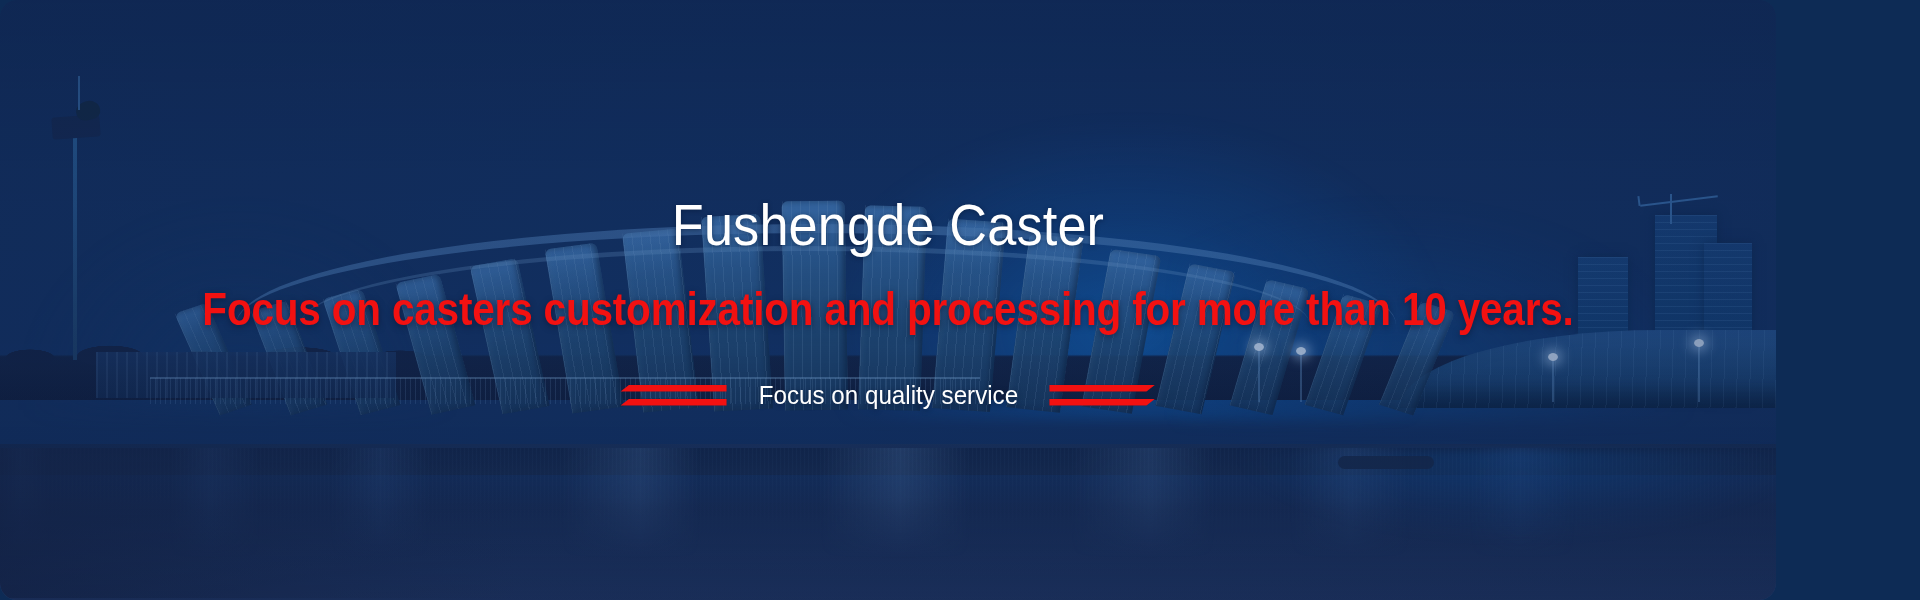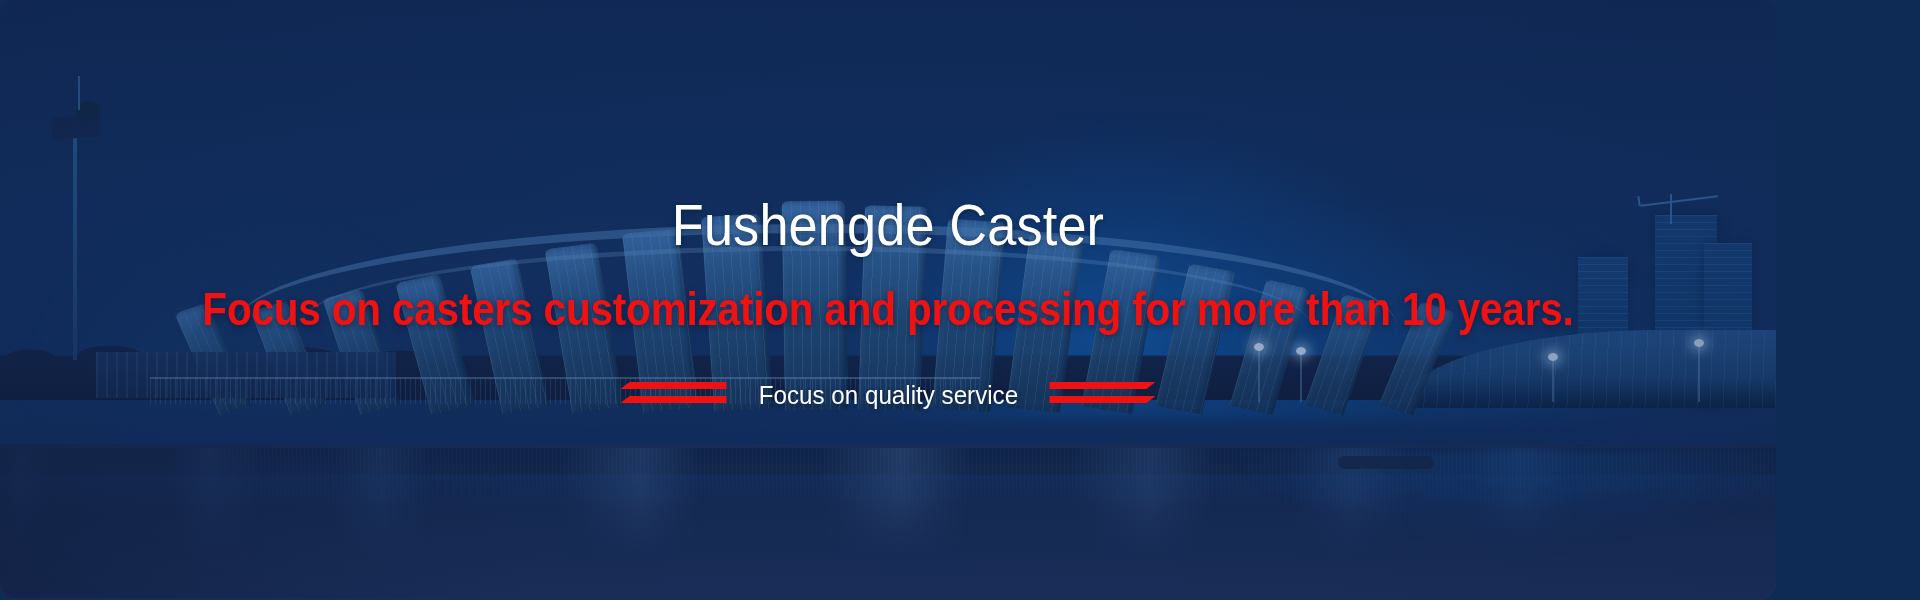--- a/index.html
+++ b/index.html
@@ -392,20 +392,21 @@
     letter-spacing: -0.2px;
     transform: scaleX(0.88);
     text-shadow: 0 2px 7px rgba(10,20,45,0.55);
   }
 
   .tagline-row {
     position: absolute;
     top: 382px;
     left: 0; right: 0;
     display: flex;
+    align-items: center;
     justify-content: center;
     gap: 22px;
   }
 
   .bars {
     display: flex;
     flex-direction: column;
     gap: 7px;
     width: 106px;
   }

